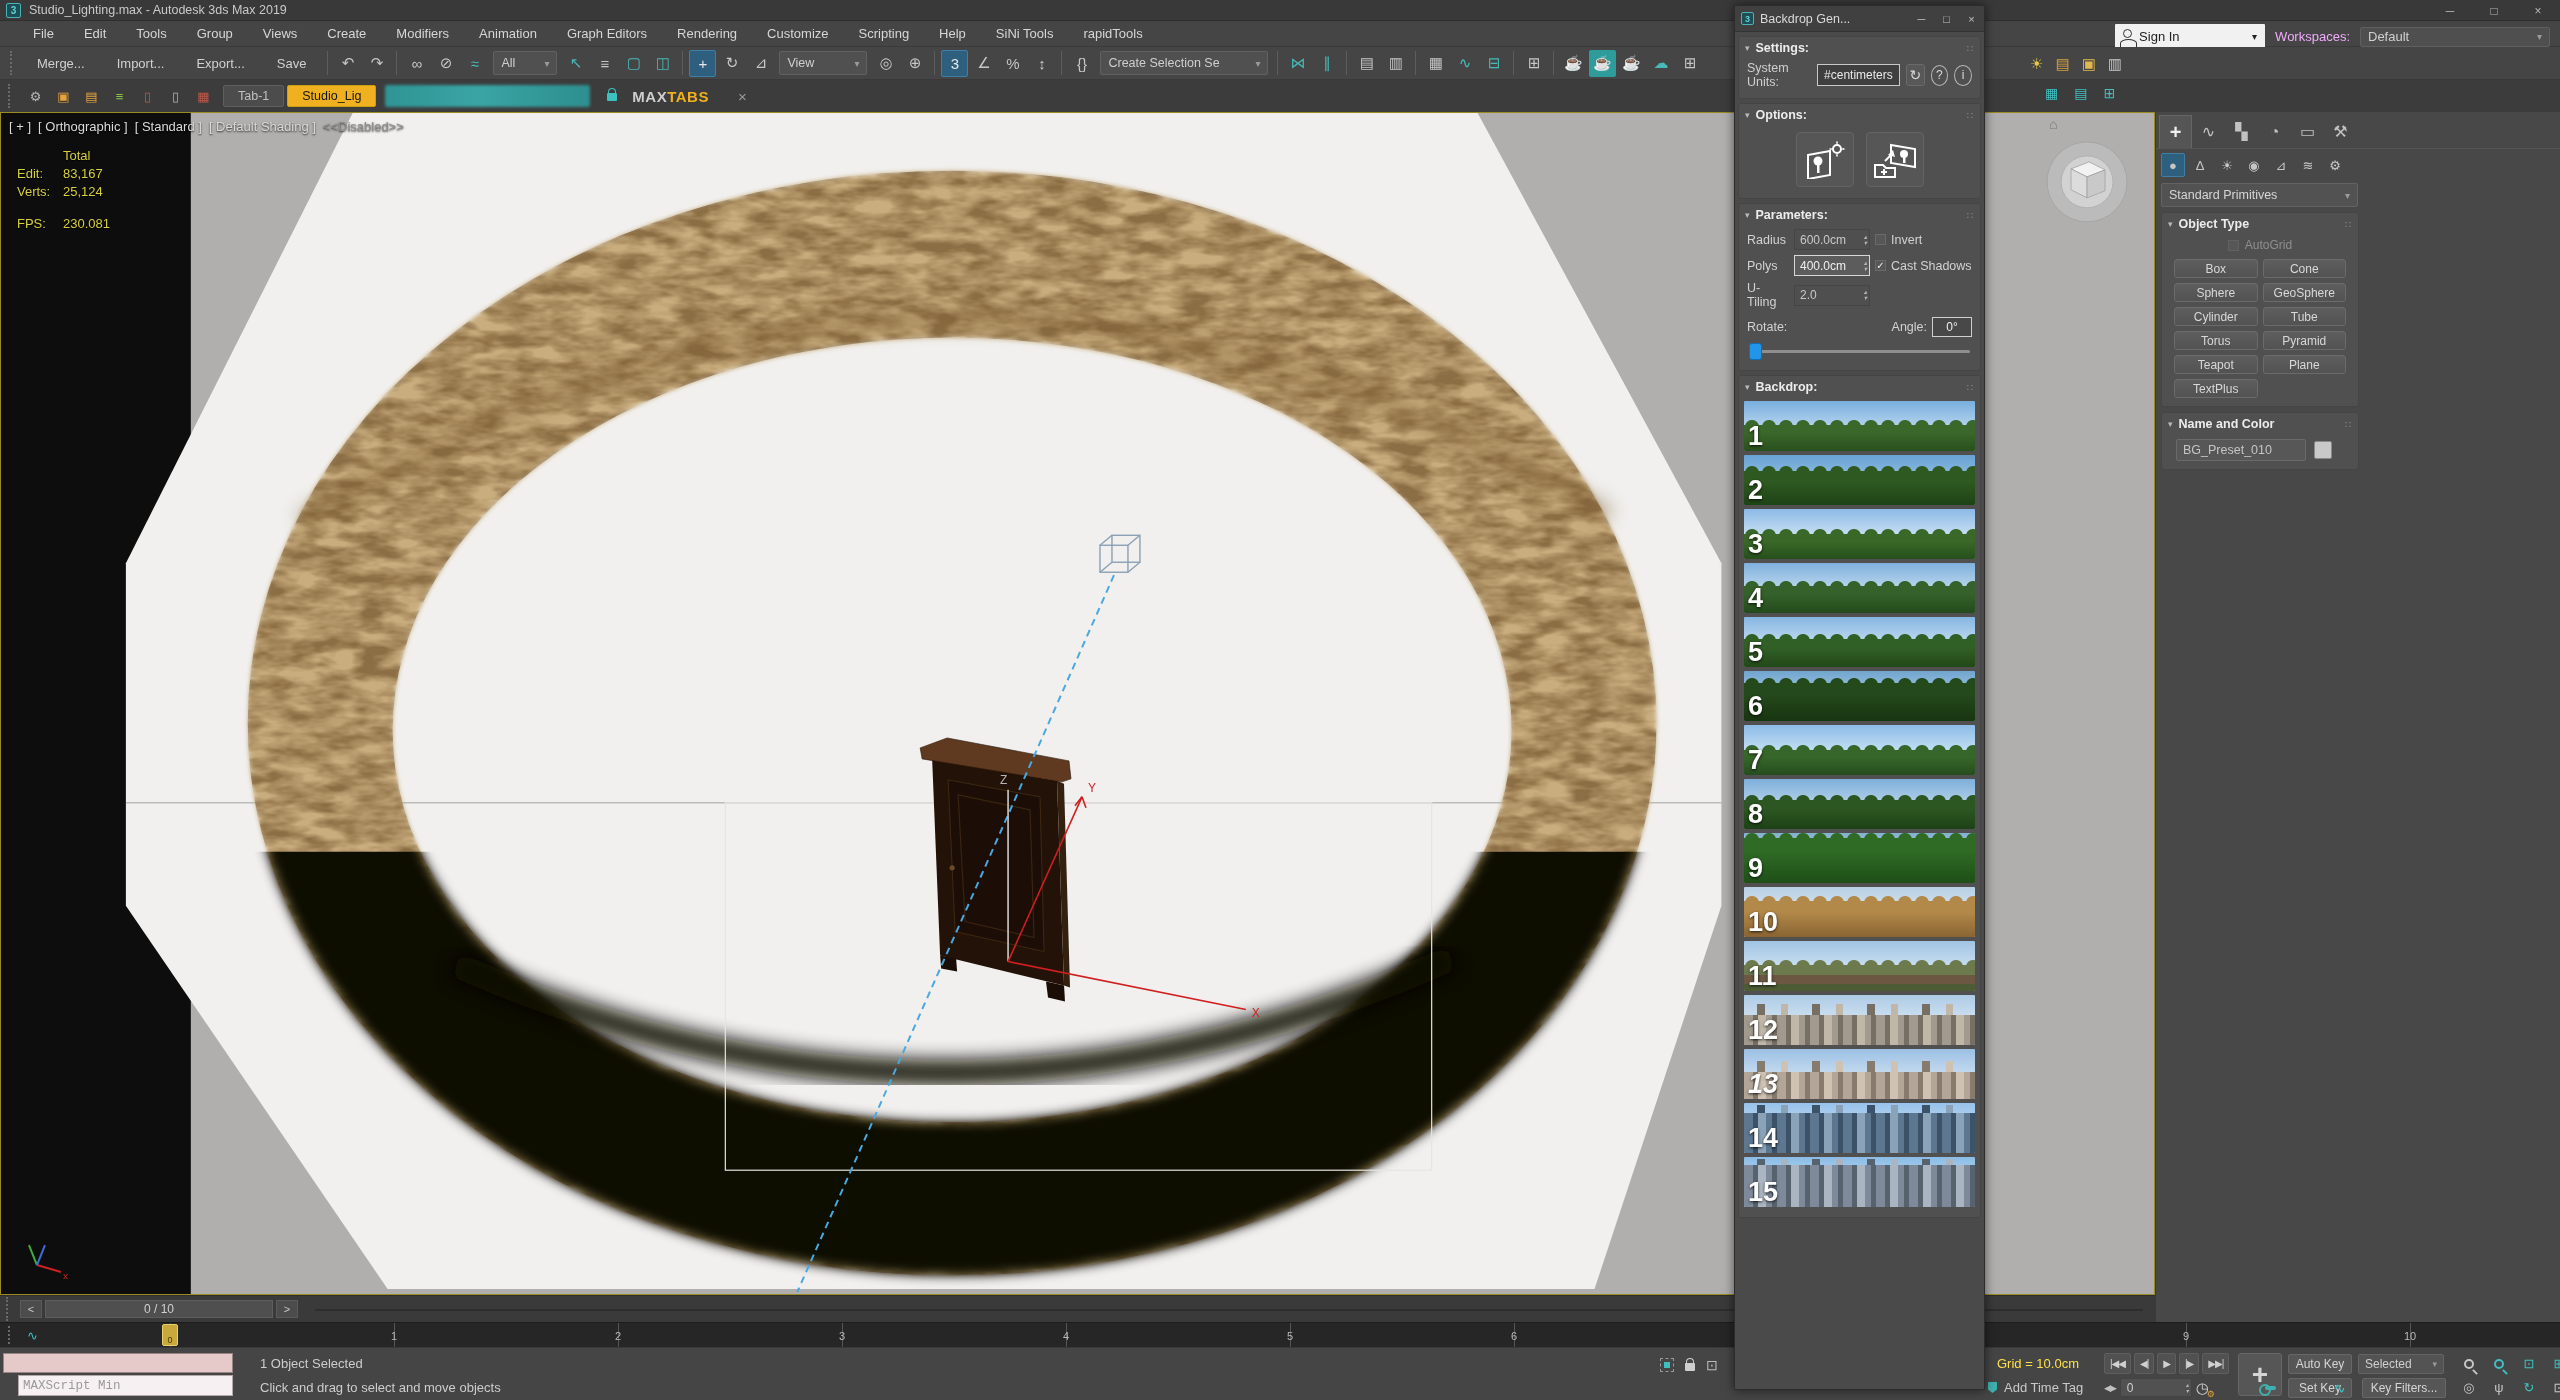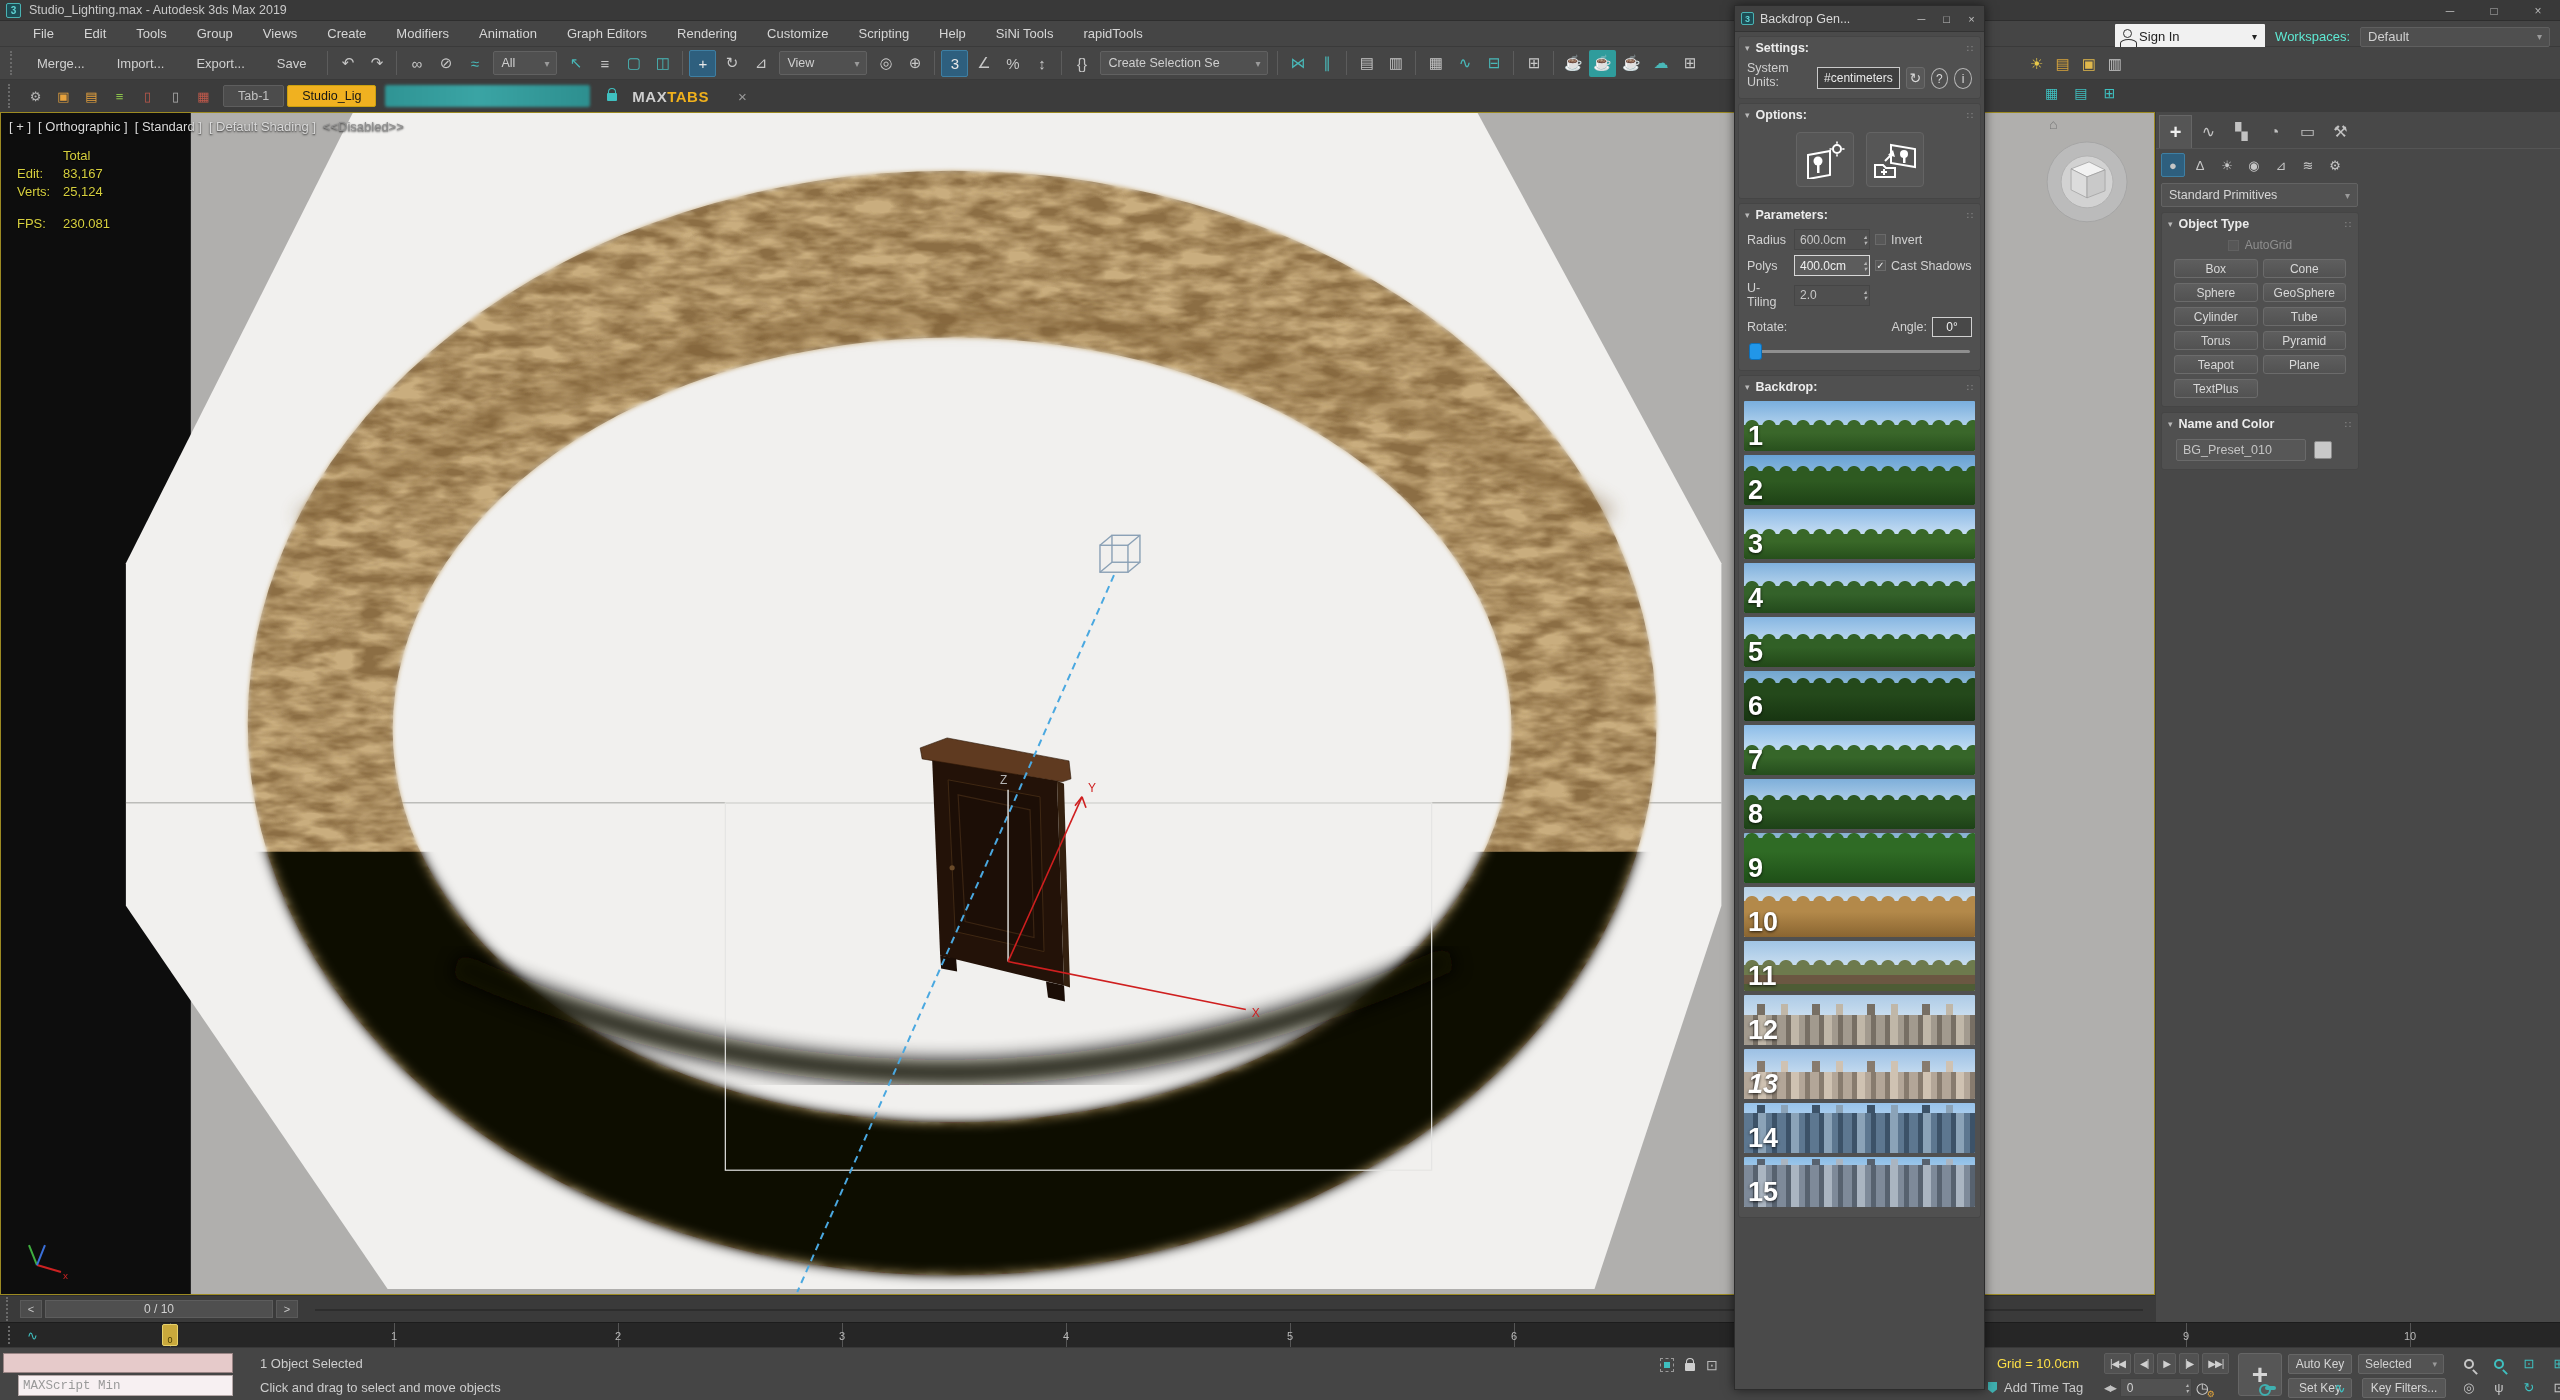--- a/index.html
+++ b/index.html
@@ -15,21 +15,21 @@
 
   
   #menubar{position:absolute;left:0;top:21px;width:2560px;height:26px;background:#454545;border-bottom:1px solid #3a3a3a;display:flex;align-items:center}
   #menu-items{display:flex;padding-left:18px}
   .menu-item{padding:0 15px;line-height:26px;color:#d6d6d6;font-size:13px;cursor:default}
   .menu-right{position:absolute;right:10px;top:3px;display:flex;align-items:center;gap:10px}
   .signin{background:#f1f1f1;color:#222;height:25px;min-width:150px;border-radius:1px;display:flex;align-items:center;padding:0 8px;gap:7px}
   .person{width:9px;height:9px;border:1px solid #333;border-radius:50%;position:relative;margin-top:-6px}
   .person::after{content:"";position:absolute;left:-4px;top:9px;width:15px;height:7px;border:1px solid #333;border-bottom:none;border-radius:50% 50% 0 0}
   .signin .caret{margin-left:auto;color:#222;font-size:10px}
-  .ws-label{color:#5eead4}
+  .ws-label{color:#f0abfc}
   .ws-dd{background:#4f4f4f;border:1px solid #5f5f5f;height:20px;width:190px;display:flex;align-items:center;padding:0 7px;color:#d0d0d0;border-radius:2px}
   .ws-dd .caret{margin-left:auto;color:#9a9a9a;font-size:10px}
 
   
   #toolbar{position:absolute;left:0;top:47px;width:2560px;height:33px;background:#454545;border-bottom:1px solid #393939;display:flex;align-items:center;padding-left:10px}
   .grip{width:5px;height:24px;border-left:2px dotted #6a6a6a;margin-right:6px}
   .tb-item{display:flex;align-items:center;justify-content:center}
   .tb-item .t-label,.tb-item .t-glyph,.tb-item .t-caret{pointer-events:none}
   .tb-item.btn{padding:0 16px;height:24px;color:#d0d0d0;font-size:13px}
   .tb-item.sep{width:1px;height:24px;background:#5c5c5c;margin:0 5px}
@@ -94,21 +94,21 @@
   .nc-swatch{width:18px;height:18px;background:#c9c9c9;border:1px solid #8a8a8a;border-radius:2px}
 
   
   #bpanel{position:absolute;left:1734px;top:5px;width:251px;height:1385px;background:#4a4a4a;border:1px solid #2c2c2c;box-shadow:0 0 10px rgba(0,0,0,.55);z-index:60}
   .bp-title{height:26px;background:#404040;display:flex;align-items:center;border-bottom:1px solid #333}
   .bp-logo{width:13px;height:13px;margin:0 6px 0 6px;background:#1d4d55;border:1px solid #4ab3b3;color:#5fd3d3;font-size:9px;font-weight:bold;display:flex;align-items:center;justify-content:center;border-radius:2px}
   .bp-name{color:#d9d9d9;font-size:12.5px}
   .bp-ctrls{margin-left:auto;display:flex}
   .bp-ctrls span{width:25px;height:26px;display:flex;align-items:center;justify-content:center;color:#c0c0c0;font-size:11px}
   .bp-rollout{width:243px;margin:4px 0 0 3px;background:#505050;border:1px solid #454545;border-radius:3px;padding-bottom:7px}
-  .bp-row{display:flex;align-items:flex-end;padding:2px 8px;gap:6px;color:#cfcfcf;font-size:12.5px}
+  .bp-row{display:flex;align-items:center;padding:2px 8px;gap:6px;color:#cfcfcf;font-size:12.5px}
   .units-field{width:100px;height:22px;background:#3f3f3f;border:1.5px solid #c9c9c9;display:flex;align-items:center;justify-content:center;color:#e8e8e8;font-size:12px}
   .round-btn{width:21px;height:21px;border:1.5px solid #b5b5b5;border-radius:50%;display:flex;align-items:center;justify-content:center;color:#d8d8d8;font-size:12px}
   .sq-btn{width:22px;height:22px;background:#585858;border:1px solid #6a6a6a;border-radius:3px;display:flex;align-items:center;justify-content:center;color:#d8d8d8;font-size:14px}
   .opt-row{display:flex;justify-content:center;gap:12px;padding:6px 0 4px}
   .opt-btn{width:58px;height:55px;background:#565656;border:1px solid #646464;border-radius:4px;display:flex;align-items:center;justify-content:center}
   .param-row{display:flex;align-items:center;padding:3px 8px 2px;gap:5px;color:#d2d2d2;font-size:12.5px}
   .plabel{width:42px}
   .spin{width:76px;height:21px;background:#4f4f4f;border:1px solid #454545;display:flex;align-items:center;color:#c9c9c9;font-size:12px;padding-left:5px;position:relative}
   .spin.focus{border:1.5px solid #d8d8d8;background:#5c5c5c;color:#efefef}
   .spin .arrows{position:absolute;right:2px;top:0;height:100%;display:flex;flex-direction:column;justify-content:center;font-size:6.5px;color:#b5b5b5;line-height:6px}

